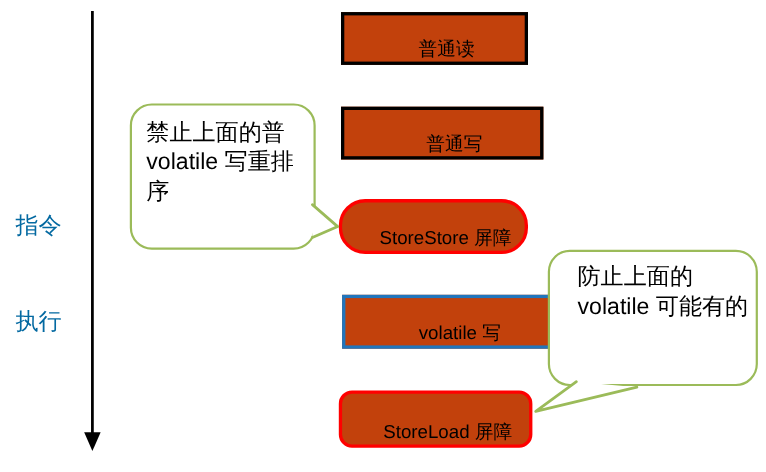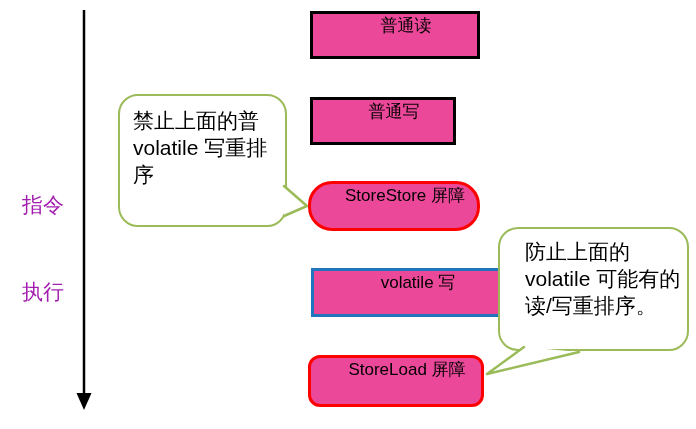--- a/index.html
+++ b/index.html
@@ -4,31 +4,31 @@
 <style>
   html,body{margin:0;padding:0;background:#fff;}
   .stage{
     position:relative;width:696px;height:429px;background:#ffffff;
     font-family:"Liberation Sans","DejaVu Sans",sans-serif;overflow:hidden;
   }
   .overlay{position:absolute;left:0;top:0;width:696px;height:429px;pointer-events:none;z-index:6;}
   .axis-label{
     position:absolute;left:6px;top:133px;width:58px;z-index:2;
     font-family:"Liberation Serif","DejaVu Serif",serif;
-    font-size:21px;line-height:29px;color:#a21caf;text-align:right;white-space:pre;
+    font-size:21px;line-height:29px;color:#0369a1;text-align:center;white-space:pre;
   }
   .box{
-    position:absolute;box-sizing:border-box;display:flex;align-items:flex-start;justify-content:center;
-    background:#ec4899;z-index:2;font-size:17px;color:#000;text-align:center;padding-left:22px;
+    position:absolute;box-sizing:border-box;display:flex;align-items:flex-end;justify-content:center;
+    background:#c2410c;z-index:2;font-size:17px;color:#000;text-align:center;padding-left:22px;
   }
   .box-normal{border:3px solid #000000;font-family:"Liberation Serif","DejaVu Serif",serif;}
   .box-barrier{border:3px solid #ff0000;border-radius:12px;}
   .box-volatile{border:3px solid #2175bc;}
   .box-read {left:310px;top:11px;width:170px;height:48px;}
-  .box-write{left:310px;top:97px;width:146px;height:48px;}
+  .box-write{left:310px;top:97px;width:184px;height:48px;}
   .box-storestore{left:308px;top:181px;width:172px;height:50px;border-radius:24px;}
   .box-vol  {left:311px;top:268px;width:192px;height:49px;}
   .box-storeload{left:308px;top:355px;width:176px;height:52px;}
   .callout{
     position:absolute;box-sizing:border-box;background:#ffffff;z-index:4;
     border:2.5px solid #9bbb59;border-radius:20px;color:#000;
     font-size:21px;line-height:27px;
     font-family:Liberation Sans, sans-serif;
   }
   .callout-left {left:118px;top:94px;width:169px;height:133px;padding:11px 8px 0 13px;}
@@ -67,21 +67,20 @@
 
   <div class="callout callout-left">
     <div class="line">禁止上面的普</div>
     <div class="line">volatile 写重排</div>
     <div class="line">序</div>
   </div>
 
   <div class="callout callout-right">
     <div class="line">防止上面的</div>
     <div class="line">volatile 可能有的</div>
-    <div class="line">读/写重排序。</div>
   </div>
 
   <svg class="overlay" viewBox="0 0 696 429" xmlns="http://www.w3.org/2000/svg">
     <g>
       <line x1="84" y1="10" x2="84" y2="394" stroke="#000000" stroke-width="2.5"></line>
       <polygon points="76.5,393 91.5,393 84,410" fill="#000000"></polygon>
     </g>
     <path d="M284,186 L307,206 L284,216" fill="#ffffff" stroke="#9bbb59" stroke-width="2.5" stroke-linejoin="round" stroke-linecap="round"></path>
     <path d="M524,347 L487,374 L579,352" fill="#ffffff" stroke="#9bbb59" stroke-width="2.5" stroke-linejoin="round" stroke-linecap="round"></path>
   </svg>

